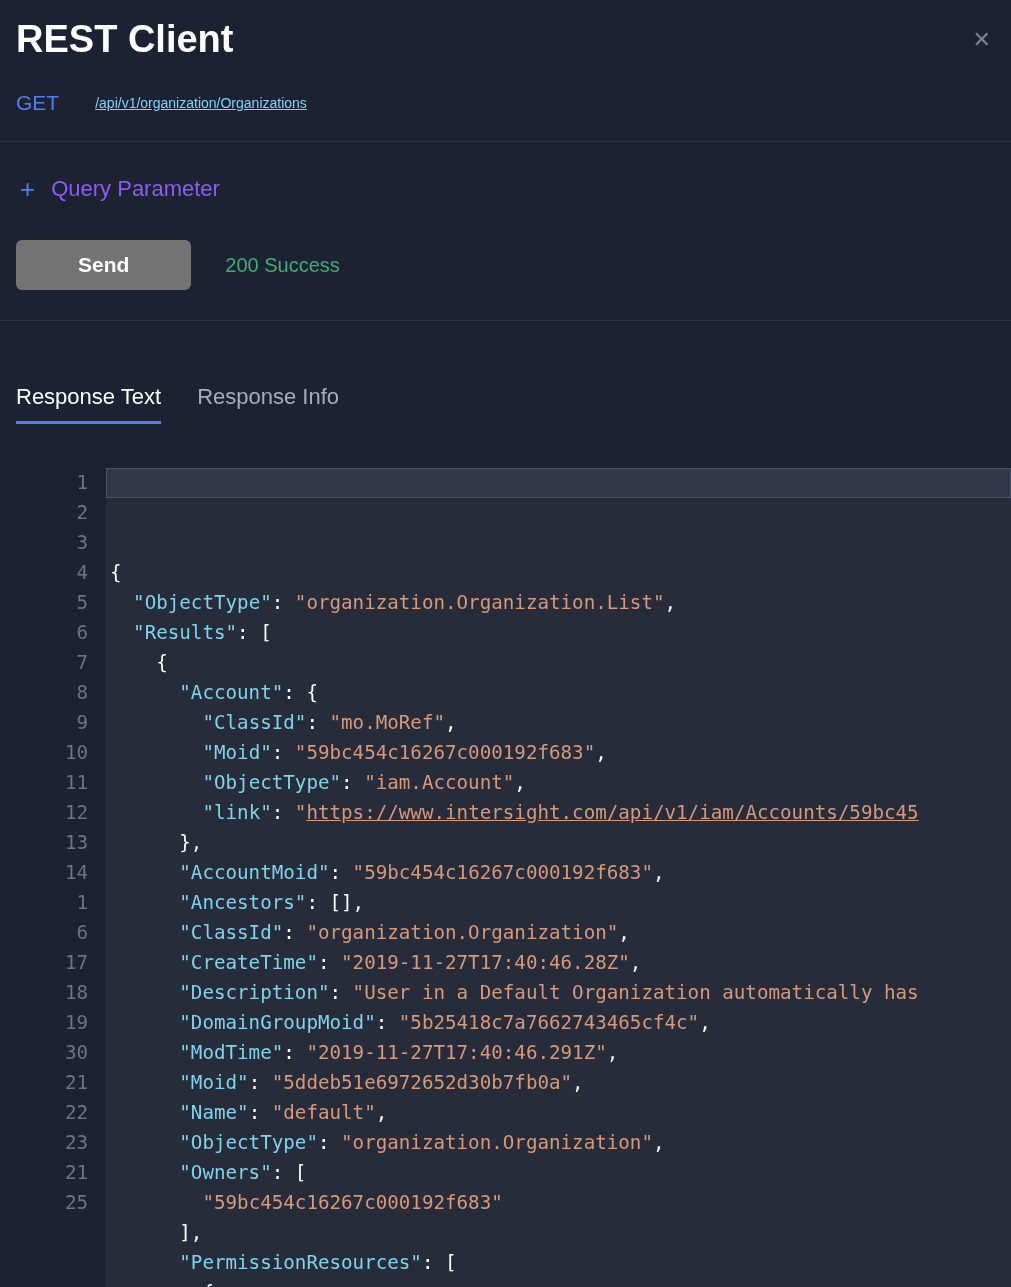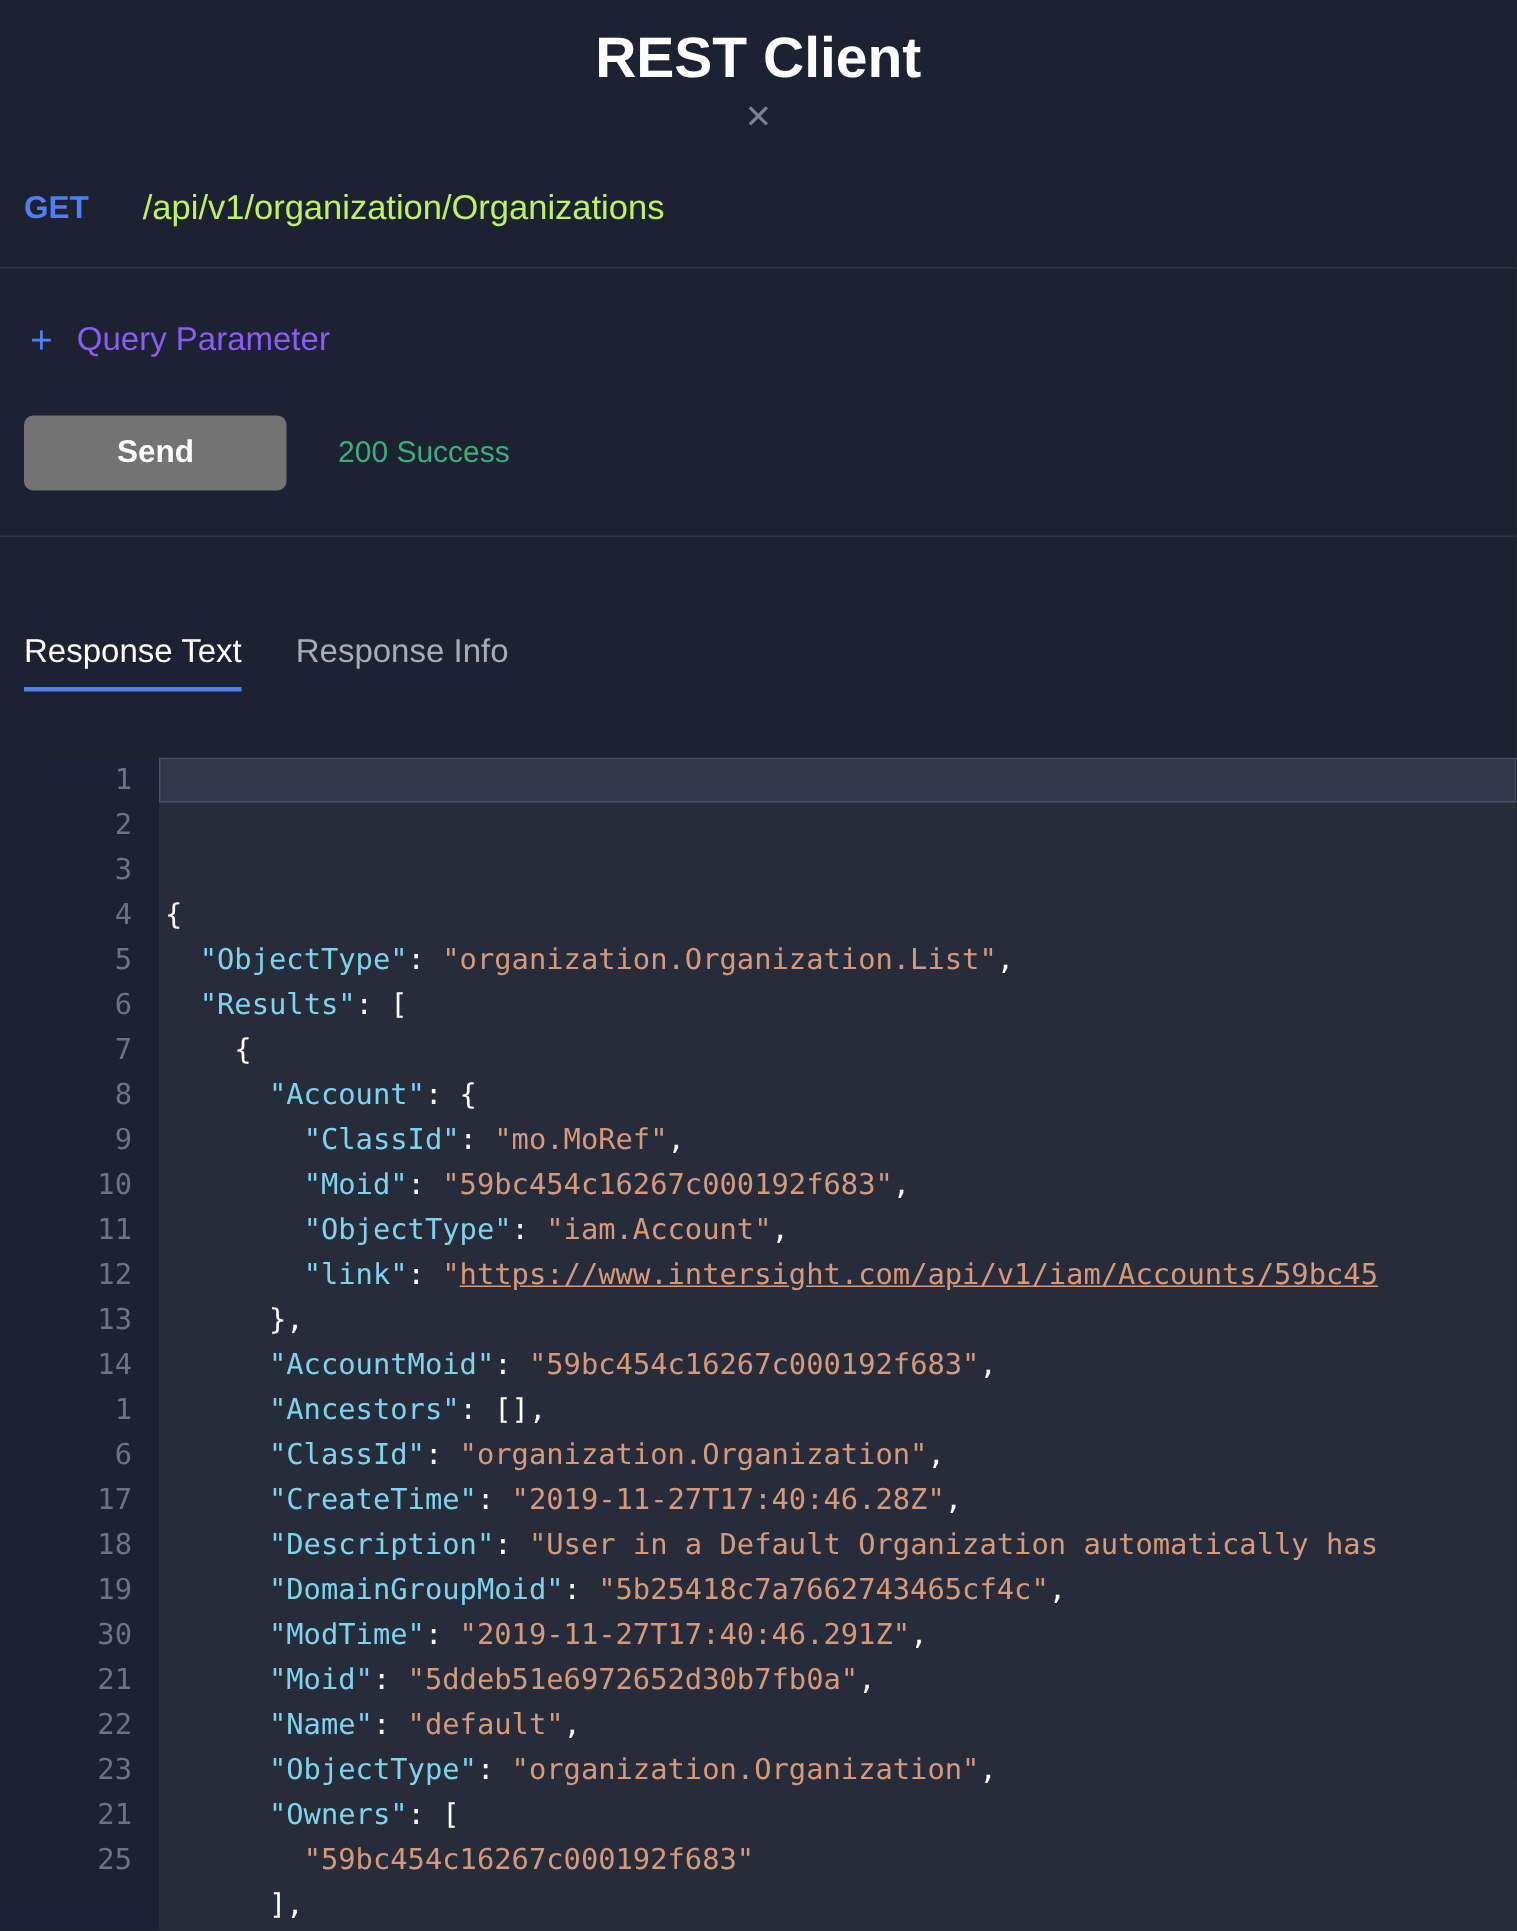--- a/index.html
+++ b/index.html
@@ -9,21 +9,20 @@
     background: #1c2231;
     color: #ffffff;
     font-family: -apple-system, BlinkMacSystemFont, "Segoe UI", Arial, sans-serif;
     overflow: hidden;
   }
   .header {
     display: flex;
     align-items: center;
     justify-content: space-between;
     padding: 18px 16px 10px 16px;
-    flex-direction: column;
   }
   .title {
     font-size: 38px;
     font-weight: 600;
     color: #ffffff;
   }
   .close-x {
     color: #7a8294;
     font-size: 22px;
     cursor: pointer;
@@ -32,25 +31,26 @@
   .req-row {
     display: flex;
     align-items: center;
     padding: 20px 16px 26px 16px;
     gap: 36px;
     border-bottom: 1px solid #2c3446;
   }
   .method {
     color: #4f7ff0;
     font-size: 21px;
-    font-weight: 700;
+    font-weight: 400;
   }
   .url {
-    color: #bef264;
-    font-size: 23px;
+    color: #7dd3fc;
+    font-size: 14px;
+    text-decoration: underline;
   }
   .query-param-row {
     display: flex;
     align-items: center;
     gap: 16px;
     padding: 34px 16px 0 20px;
   }
   .plus-icon {
     color: #4f7ff0;
     font-size: 26px;

